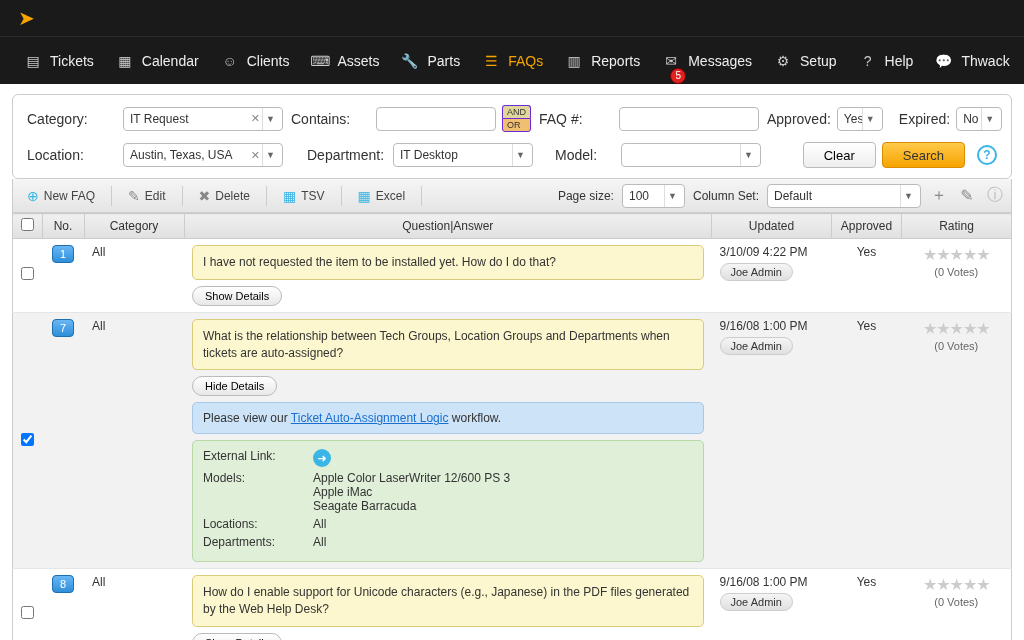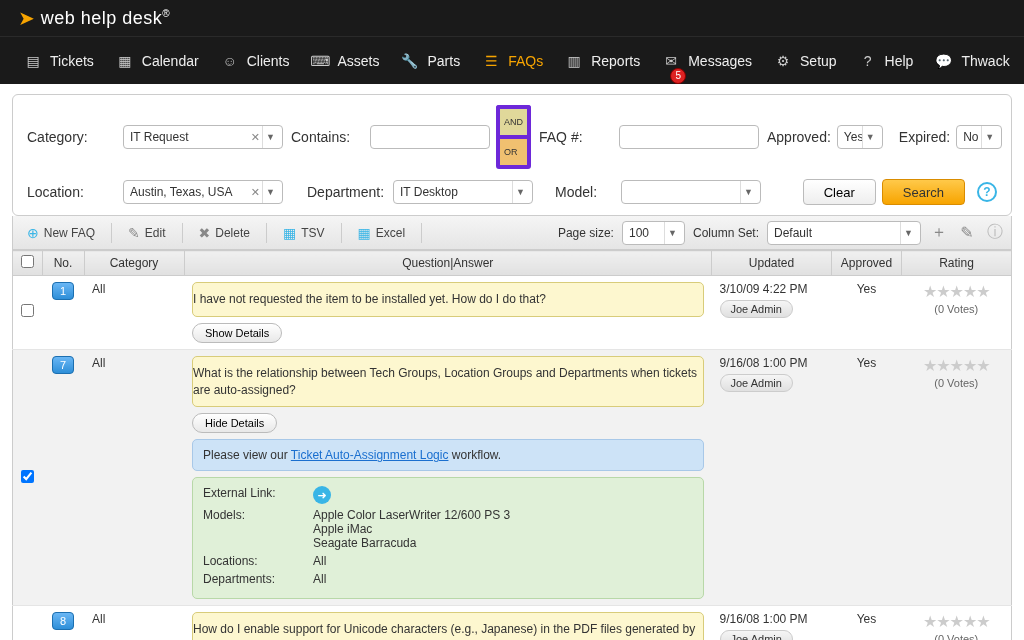--- a/index.html
+++ b/index.html
@@ -18,57 +18,56 @@
   .filter-panel { border: 1px solid #ccc; border-radius: 6px; padding: 10px 14px; background: #fff; }
   .filter-row { display: flex; align-items: center; margin-bottom: 10px; gap: 8px; }
   .filter-row:last-child { margin-bottom: 0; }
   .flabel { width: 90px; text-align: left; font-size: 14px; color: #333; }
   .fcol { display:flex; align-items:center; gap:6px; }
   .sel, .inp { border: 1px solid #bbb; border-radius: 4px; height: 24px; padding: 2px 22px 2px 6px; font-size: 12px; background: #fff; position:relative; display:inline-flex; align-items:center;}
   .sel .close { position:absolute; right:22px; color:#888; font-size:11px; cursor:pointer;}
   .sel .caret, .inp .caret { position:absolute; right:4px; width:16px; height:100%; display:flex; align-items:center; justify-content:center; border-left:1px solid #ddd; color:#666; font-size:9px;}
   .inp-plain { border:1px solid #bbb; border-radius:4px; height:24px; padding:2px 6px; font-size:12px;}
   .andor { display:flex; flex-direction:column; font-size:9px; }
-  .andor span { border:4px solid #6d28d9; padding:8px 4px; background:#eee; cursor:pointer; line-height:10px;}
+  .andor span { border:1px solid #6d28d9; padding:1px 4px; background:#eee; cursor:pointer; line-height:10px;}
   .andor .and { background:#e0d89a; border-bottom:none; border-radius:3px 3px 0 0;}
   .andor .or { background:#f0c070; border-radius:0 0 3px 3px;}
   .btn { border:1px solid #bbb; border-radius:4px; height:26px; padding:0 20px; font-size:13px; cursor:pointer; background:linear-gradient(#fff,#eee);}
   .btn.search { background: linear-gradient(#ffc94a,#f7a400); border-color:#d98c00; color:#333;}
   .helpcirc { width:20px; height:20px; border:2px solid #39b5e6; border-radius:50%; color:#39b5e6; display:inline-flex; align-items:center; justify-content:center; font-weight:bold; font-size:12px; margin-left:6px; cursor:pointer;}
   .toolbar { background: linear-gradient(#f5f5f5,#e5e5e5); border:1px solid #ccc; border-top:none; height:34px; display:flex; align-items:center; padding:0 6px; gap:4px; font-size:12px;}
   .tbtn { display:flex; align-items:center; gap:5px; padding:4px 8px; cursor:pointer; color:#444;}
   .tbtn .ico { color:#39b5e6; font-size:14px; }
   .divider { width:1px; height:20px; background:#ccc; margin:0 4px;}
   .tool-right { margin-left:auto; display:flex; align-items:center; gap:8px;}
   .iconbtn { width:20px; height:20px; display:inline-flex; align-items:center; justify-content:center; color:#888; font-size:16px; cursor:pointer;}
   table.grid { width:100%; border-collapse:collapse; border:1px solid #ccc; border-top:none;}
   .grid th { background:linear-gradient(#f0f0f0,#e0e0e0); border:1px solid #ccc; font-weight:normal; font-size:12px; padding:4px 4px; color:#333; text-align:center;}
   .grid td { border-bottom:1px solid #e5e5e5; padding:6px 8px; vertical-align:top; font-size:12px;}
   .grid tr.alt td { background:#f2f2f2;}
   .numtag { display:inline-block; background:linear-gradient(#6ab7f5,#2e8fd8); color:#fff; border-radius:4px; width:22px; text-align:center; font-size:11px; padding:2px 0; border:1px solid #1c6fb0; cursor:pointer;}
-  .qbox { background:#fdf7cf; border:1px solid #d8cc7a; border-radius:5px; padding:8px 0; margin-bottom:6px; line-height:1.4;}
+  .qbox { background:#fdf7cf; border:1px solid #d8cc7a; border-radius:5px; padding:8px 10px; margin-bottom:6px; line-height:1.4;}
   .detailbtn { background:linear-gradient(#fff,#e8e8e8); border:1px solid #bbb; border-radius:12px; padding:3px 12px; font-size:11px; cursor:pointer;}
   .answerbox { background:#cde3f7; border:1px solid #a8c8e8; border-radius:5px; padding:8px 10px; margin:6px 0;}
   .answerbox a { color:#1a6fcf; text-decoration:underline;}
   .metabox { background:#e0f0d8; border:1px solid #b8d8a8; border-radius:5px; padding:8px 10px;}
   .metabox .row { display:flex; margin-bottom:4px;}
   .metabox .k { width:110px; font-weight:normal;}
   .metabox .v { flex:1;}
   .userpill { display:inline-block; background:linear-gradient(#f5f5f5,#e0e0e0); border:1px solid #ccc; border-radius:10px; padding:2px 10px; font-size:11px; margin-top:4px; cursor:pointer;}
   .stars { color:#ccc; font-size:16px; letter-spacing:-1px; cursor:pointer;}
   .votes { font-size:11px; color:#666; margin-top:2px;}
   .centered { text-align:center;}
   .smallgo { display:inline-flex; width:18px; height:18px; background:#39b5e6; border-radius:50%; color:#fff; align-items:center; justify-content:center; font-size:11px; cursor:pointer;}
 </style>
 </head>
 <body>
 
 <div class="header">
   <span class="logo-swoosh">➤</span>
-  <span class="logo"><span>web help desk</span><span class="reg">®</span></span>
 </div>
 
 <div class="nav">
   <div class="nav-item">
       <span class="nav-icon">▤</span>
       <span>Tickets</span>
     </div>
   <div class="nav-item">
       <span class="nav-icon">▦</span>
       <span>Calendar</span>

